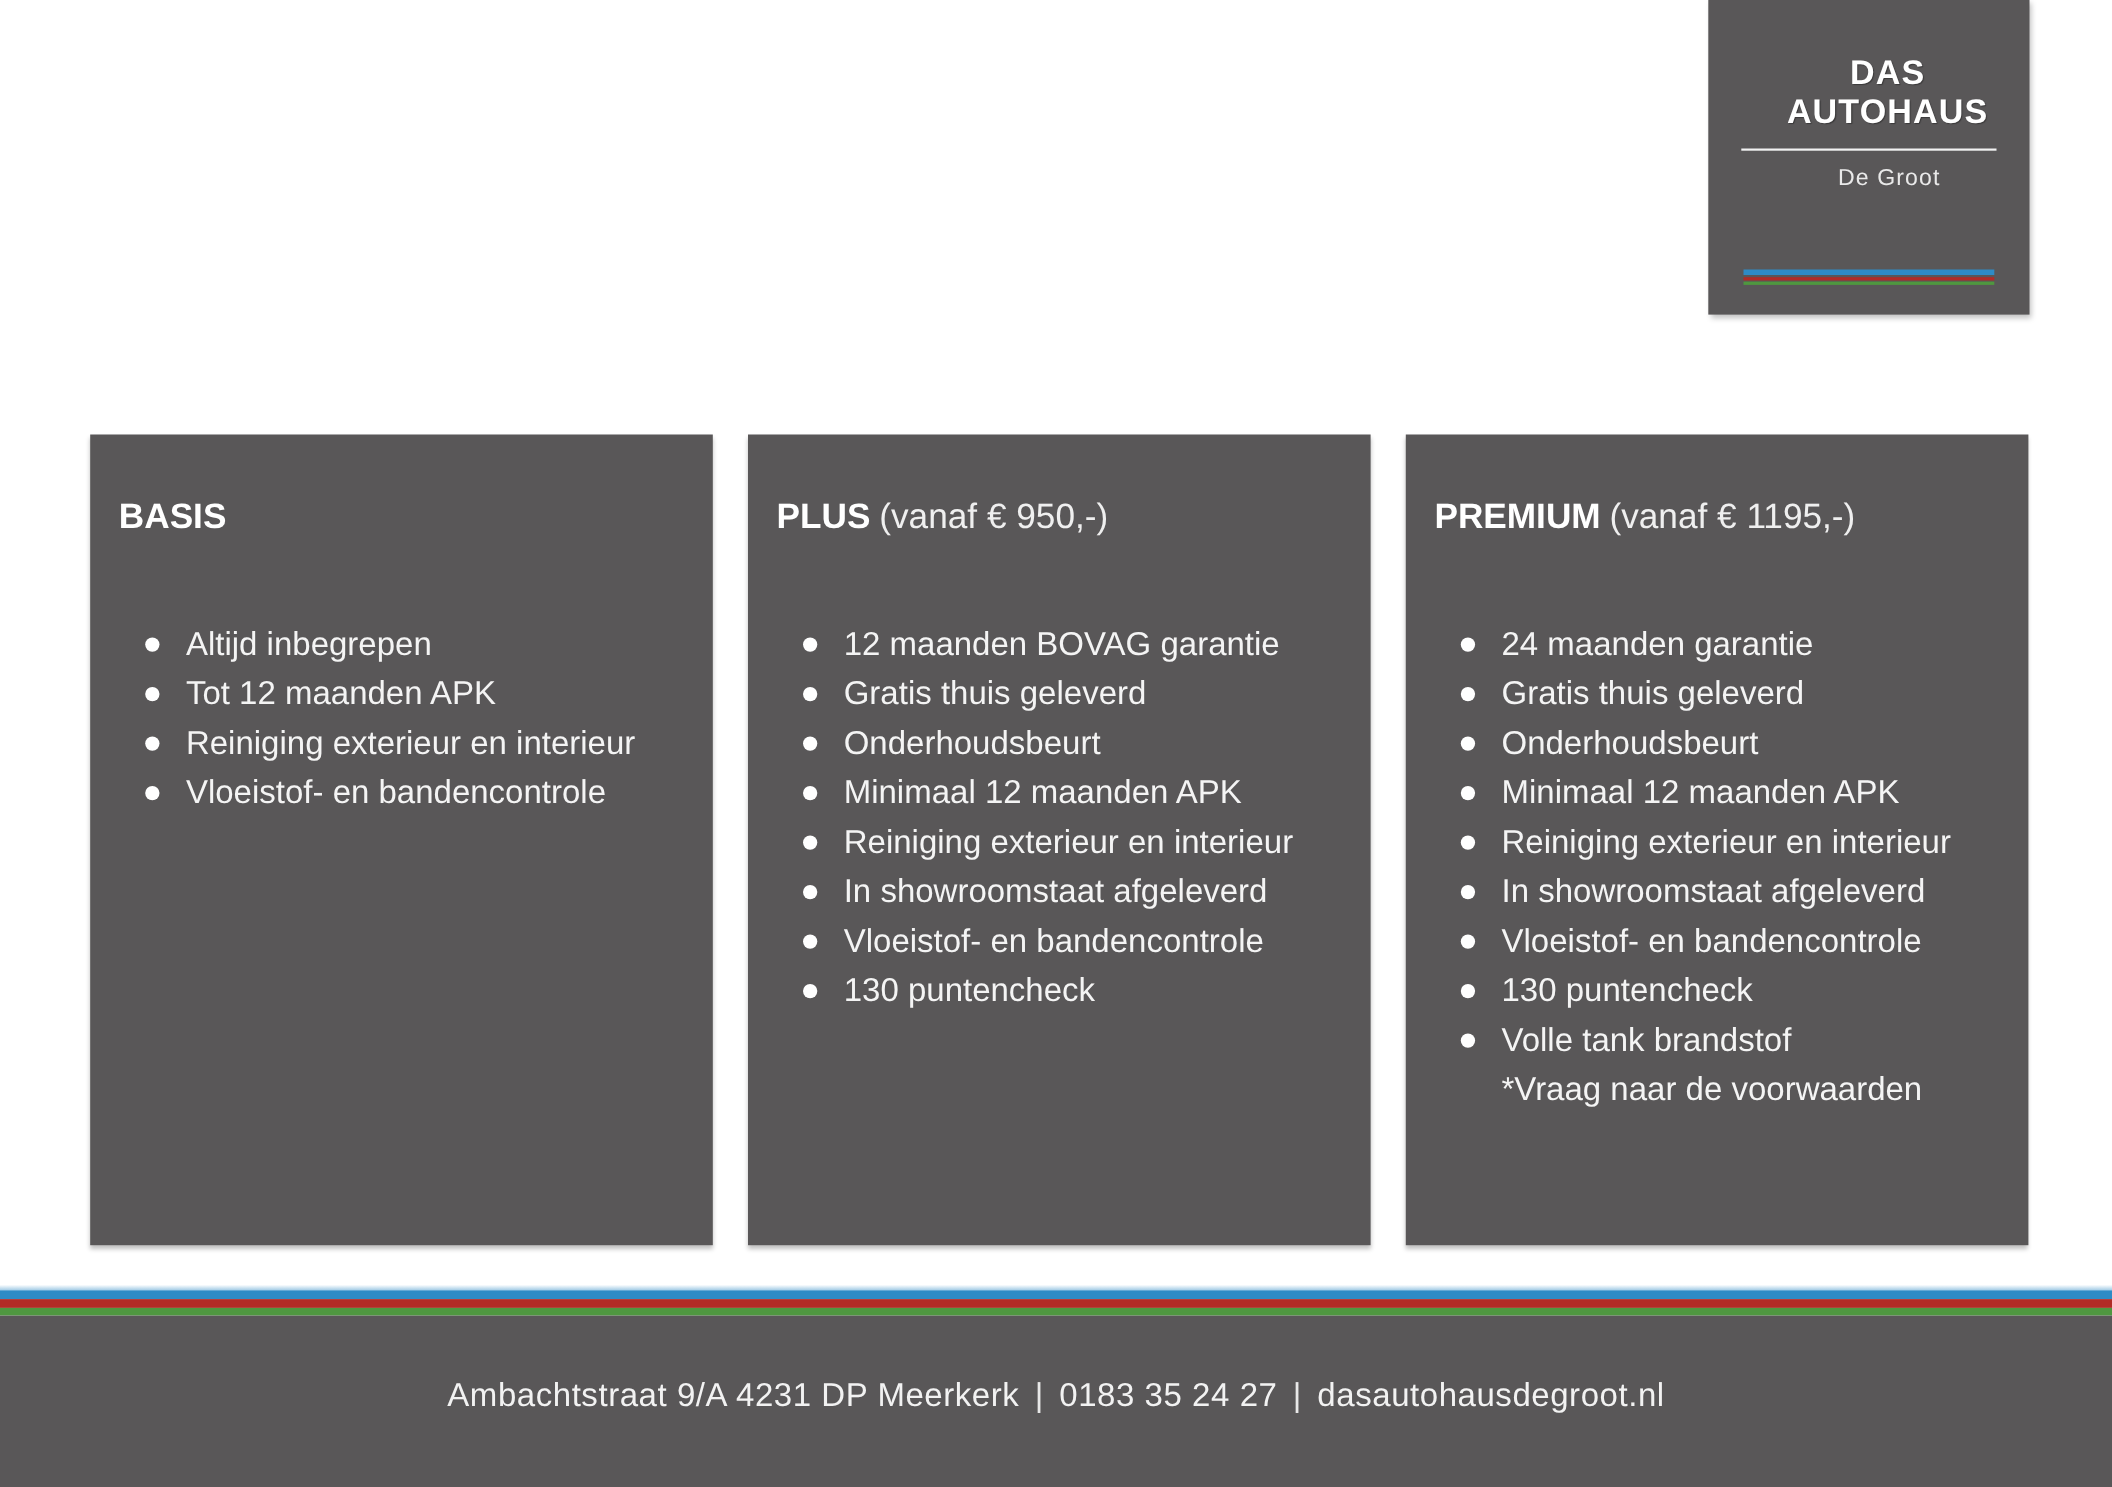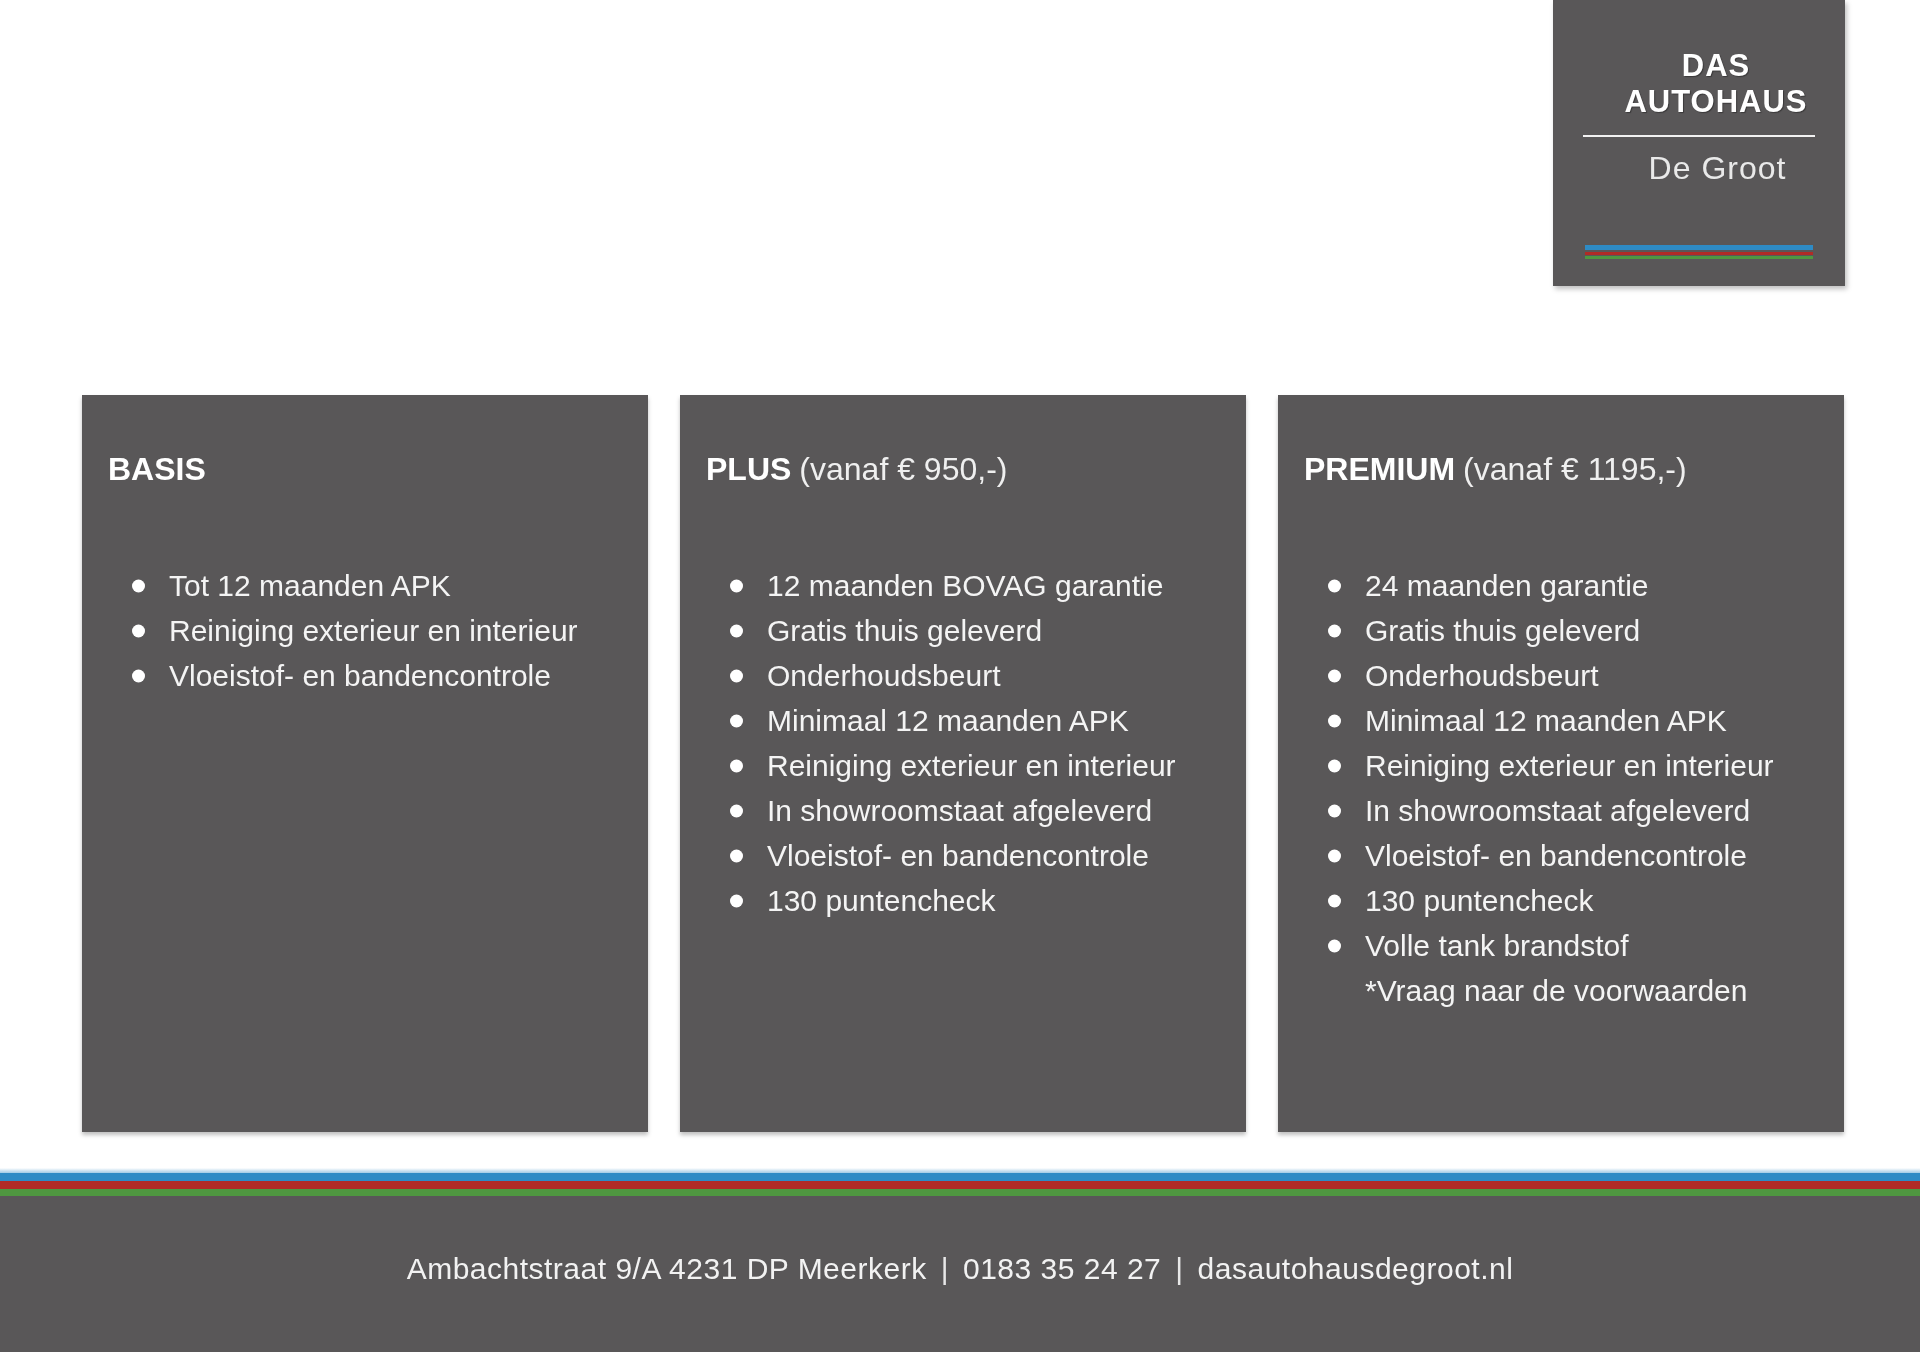--- a/index.html
+++ b/index.html
@@ -29,21 +29,21 @@
   .logo-name{
     margin-top:48px;text-align:center;
     color:#ffffff;font-size:31px;font-weight:700;letter-spacing:1px;
     text-shadow:1px 1px 1px rgba(0,0,0,.35);
     margin-left:34px;
   }
   .logo-rule{
     width:232px;height:2px;background:#f2f2f2;margin:15px auto 13px auto;
   }
   .logo-subname{
-    text-align:center;color:#e9e9e9;font-size:32px;letter-spacing:1px;padding-left:37px;
+    text-align:center;color:#e9e9e9;font-size:21px;letter-spacing:1px;padding-left:37px;
   }
   .logo-stripes{
     position:absolute;left:50%;transform:translateX(-50%);
     bottom:27px;width:228px;
   }
   .logo-stripes .s-blue{height:5px;background:var(--stripe-blue);margin-bottom:2px;}
   .logo-stripes .s-red{height:3px;background:var(--stripe-red);margin-bottom:1px;}
   .logo-stripes .s-green{height:3px;background:var(--stripe-green);}
 
   
@@ -124,20 +124,21 @@
   </div>
 
 
   <main class="cards">
 
     <article class="card">
       <h2 class="card-title">
         <span class="pkg-name">BASIS</span><span class="pkg-price"></span>
       </h2>
       <ul class="items">
+          <li><span class="dot"></span><span>Altijd inbegrepen</span></li>
           <li><span class="dot"></span><span>Tot 12 maanden APK</span></li>
           <li><span class="dot"></span><span>Reiniging exterieur en interieur</span></li>
           <li><span class="dot"></span><span>Vloeistof- en bandencontrole</span></li>
         </ul>
 
     </article>
 
     <article class="card">
       <h2 class="card-title">
         <span class="pkg-name">PLUS</span><span class="pkg-price">(vanaf € 950,-)</span>

